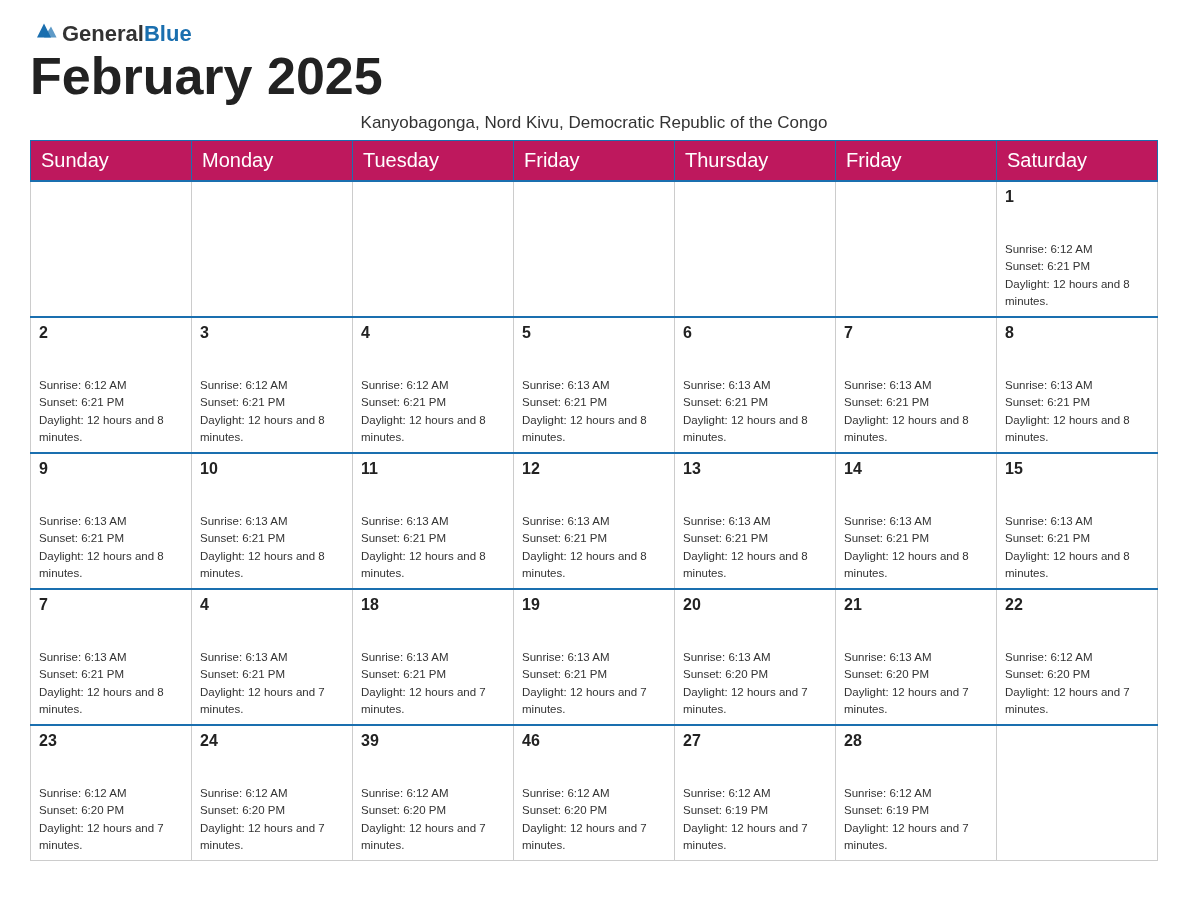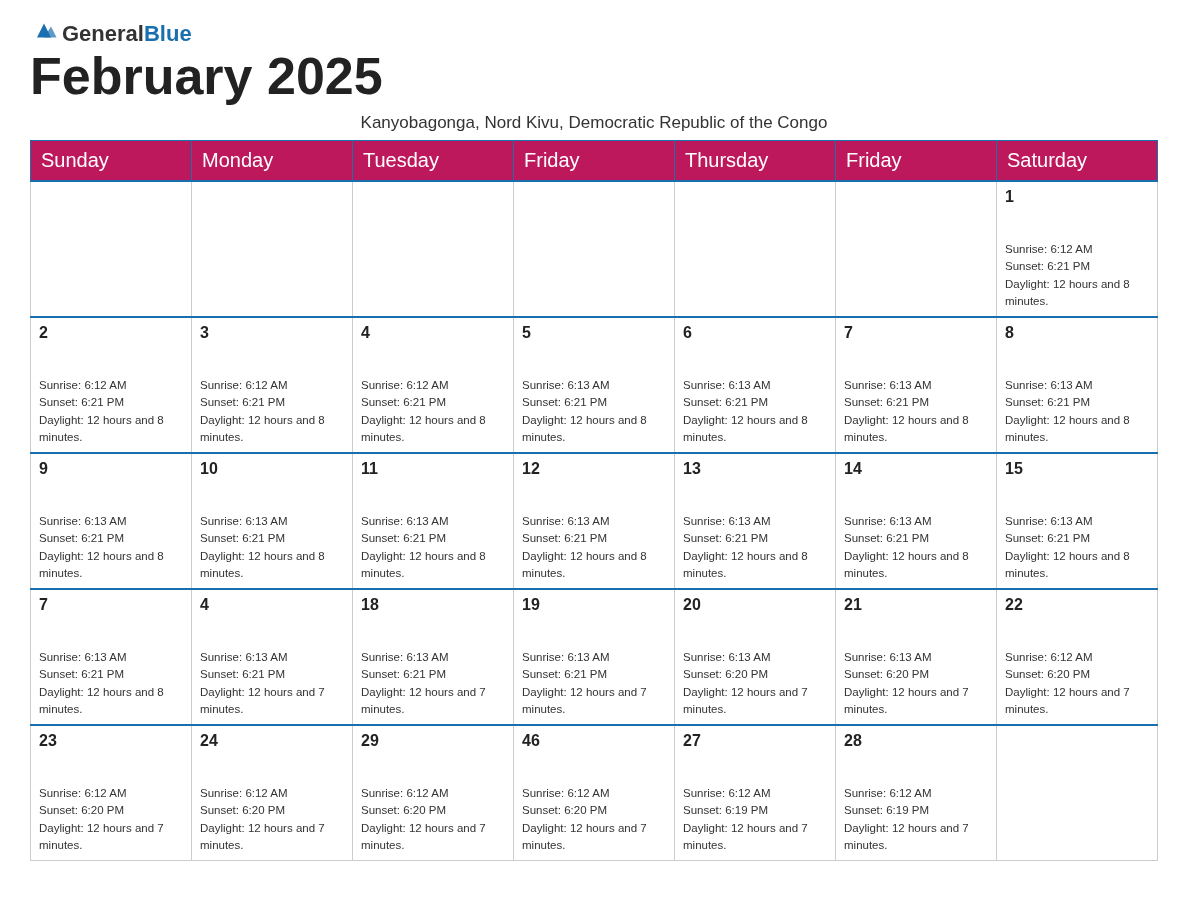--- a/index.html
+++ b/index.html
@@ -230,21 +230,21 @@
       <tr class="week-row">
         <td>
           <span class="day-number">23</span>
           <div class="day-info">Sunrise: 6:12 AM<br>Sunset: 6:20 PM<br>Daylight: 12 hours and 7 minutes.</div>
         </td>
         <td>
           <span class="day-number">24</span>
           <div class="day-info">Sunrise: 6:12 AM<br>Sunset: 6:20 PM<br>Daylight: 12 hours and 7 minutes.</div>
         </td>
         <td>
-          <span class="day-number">29</span>
+          <span class="day-number">39</span>
           <div class="day-info">Sunrise: 6:12 AM<br>Sunset: 6:20 PM<br>Daylight: 12 hours and 7 minutes.</div>
         </td>
         <td>
           <span class="day-number">46</span>
           <div class="day-info">Sunrise: 6:12 AM<br>Sunset: 6:20 PM<br>Daylight: 12 hours and 7 minutes.</div>
         </td>
         <td>
           <span class="day-number">27</span>
           <div class="day-info">Sunrise: 6:12 AM<br>Sunset: 6:19 PM<br>Daylight: 12 hours and 7 minutes.</div>
         </td>

